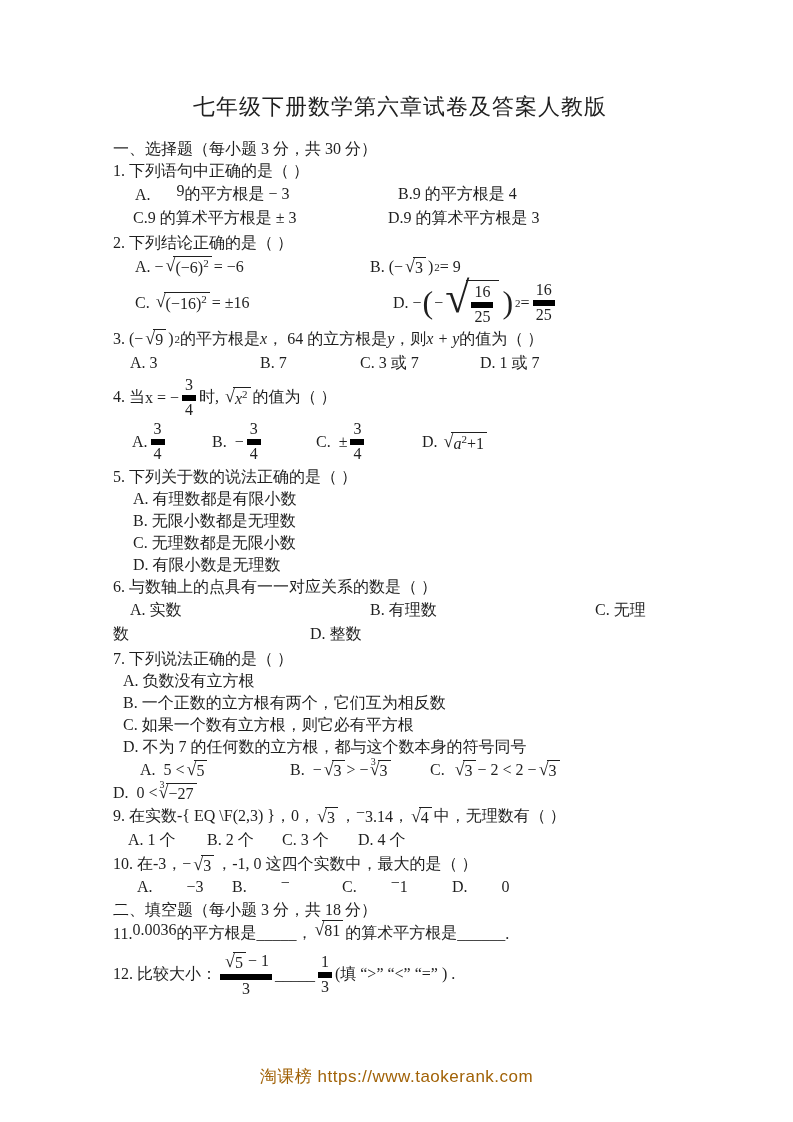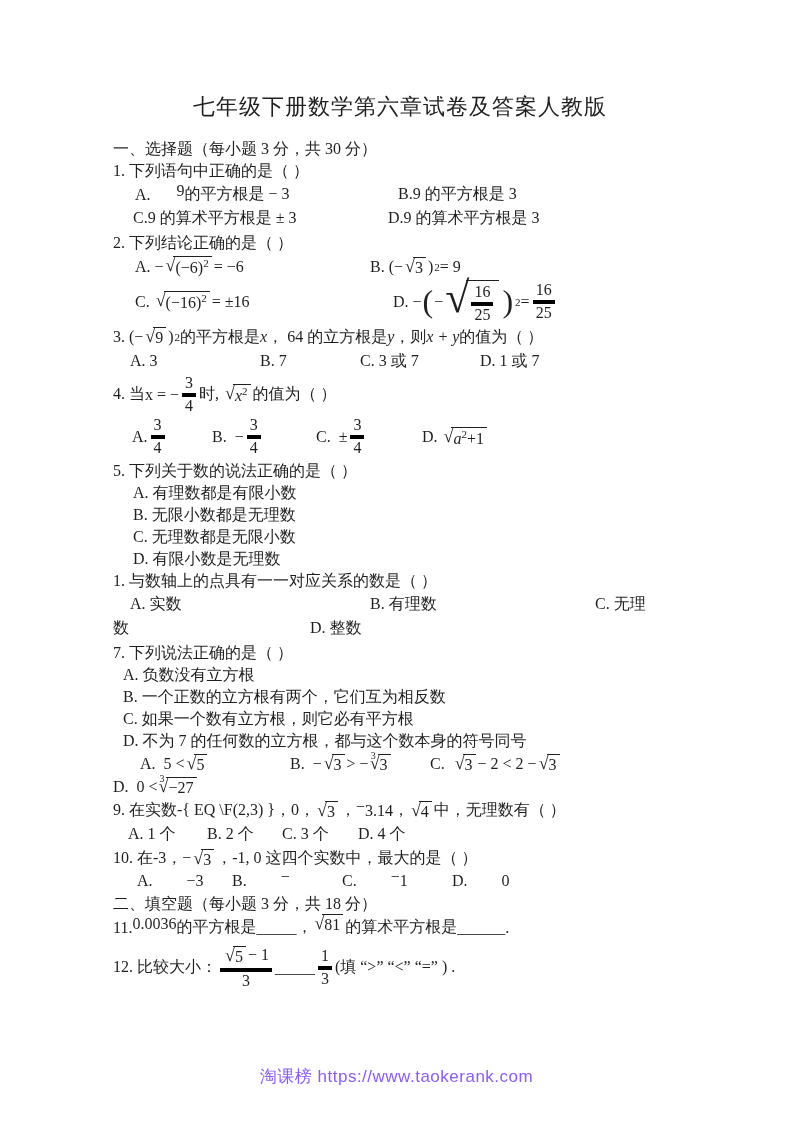--- a/index.html
+++ b/index.html
@@ -12,21 +12,21 @@
   .doc-title{
     font-size:22px;font-weight:500;text-align:center;
     margin:0 0 16px -10px;letter-spacing:1px;white-space:nowrap;
   }
   .line{line-height:21px;margin:1px 0;white-space:nowrap;}
   .sec{margin-top:3px;}
   .opt-row{display:flex;align-items:center;margin:3px 0;white-space:nowrap;}
   .stem-row{display:flex;align-items:center;margin:3px 0;white-space:nowrap;}
   
   .frac{display:inline-block;vertical-align:middle;text-align:center;line-height:1.05;margin:0 3px;}
-  .frac .num{display:block;border-bottom:4px solid #000000;padding:0 3px 1px;}
+  .frac .num{display:block;border-bottom:6px solid #000000;padding:0 3px 1px;}
   .frac .den{display:block;padding-top:1px;}
   
   .sqrt{display:inline-flex;align-items:flex-start;vertical-align:middle;white-space:nowrap;margin:0 2px;}
   .sqrt .sign{line-height:1;margin-right:-2px;font-size:18px;}
   .sqrt .rad{border-top:1px solid #1f1f1f;padding:0 3px 0 2px;line-height:1.2;}
   .sqrt.tall .sign{font-size:44px;line-height:0.82;margin-right:-3px;}
   .sqrt.tall .rad{padding-top:3px;}
   .sqrt .idx{font-size:10px;line-height:1;margin-right:-6px;position:relative;top:-3px;z-index:1;}
   .exp{font-size:11px;vertical-align:9px;margin-left:1px;}
   .in-exp{font-size:11px;vertical-align:6px;}
@@ -40,41 +40,41 @@
   .w75{width:75px}.w76{width:76px}.w79{width:79px}.w80{width:80px}.w95{width:95px}
   .w100{width:100px}.w104{width:104px}.w106{width:106px}.w110{width:110px}
   .w120{width:120px}.w130{width:130px}.w140{width:140px}.w150{width:150px}
   .w197{width:197px}.w225{width:225px}.w235{width:235px}.w240{width:240px}
   .w255{width:255px}.w258{width:258px}.w263{width:263px}
   .gap{margin-left:34px}.gap2{margin-left:26px}
   .opt{display:inline-flex;align-items:center;}
   .footer{
     position:absolute;left:0;right:0;bottom:34px;text-align:center;
     font-family:"Liberation Sans","DejaVu Sans",sans-serif;
-    color:#8b5cf6;font-size:17px;letter-spacing:0.5px;
+    color:#a16207;font-size:17px;letter-spacing:0.5px;
   }
 </style>
 </head>
 <body>
 
 <div class="page">
   <div class="content">
 
     <h1 class="doc-title">七年级下册数学第六章试卷及答案人教版</h1>
 
     <div class="line sec">一、选择题（每小题 3 分，共 30 分）</div>
 
     <div class="line">1. 下列语句中正确的是（        ）</div>
     <div class="opt-row">
       <span class="opt ml22 w263">
         <span>A.</span>
         <span class="up gap2">9</span>
         <span>的平方根是 − 3</span>
       </span>
-      <span>B.9 的平方根是 3</span>
+      <span>B.9 的平方根是 4</span>
     </div>
     <div class="opt-row">
       <span class="ml20 w255">C.9 的算术平方根是 ± 3</span>
       <span>D.9 的算术平方根是 3</span>
     </div>
 
     <div class="line">2. 下列结论正确的是（        ）</div>
     <div class="opt-row">
       <span class="opt ml22 w235">
         <span>A.</span>&nbsp;
@@ -197,21 +197,21 @@
         </span>
       </span>
     </div>
 
     <div class="line">5. 下列关于数的说法正确的是（     ）</div>
     <div class="line ml20">A.  有理数都是有限小数</div>
     <div class="line ml20">B.  无限小数都是无理数</div>
     <div class="line ml20">C.  无理数都是无限小数</div>
     <div class="line ml20">D.  有限小数是无理数</div>
 
-    <div class="line">1. 与数轴上的点具有一一对应关系的数是（        ）</div>
+    <div class="line">6. 与数轴上的点具有一一对应关系的数是（        ）</div>
     <div class="opt-row">
       <span class="ml17 w240">A. 实数</span>
       <span class="w225">B. 有理数</span>
       <span>C. 无理</span>
     </div>
     <div class="opt-row">
       <span class="w197">数</span>
       <span>D. 整数</span>
     </div>
 

